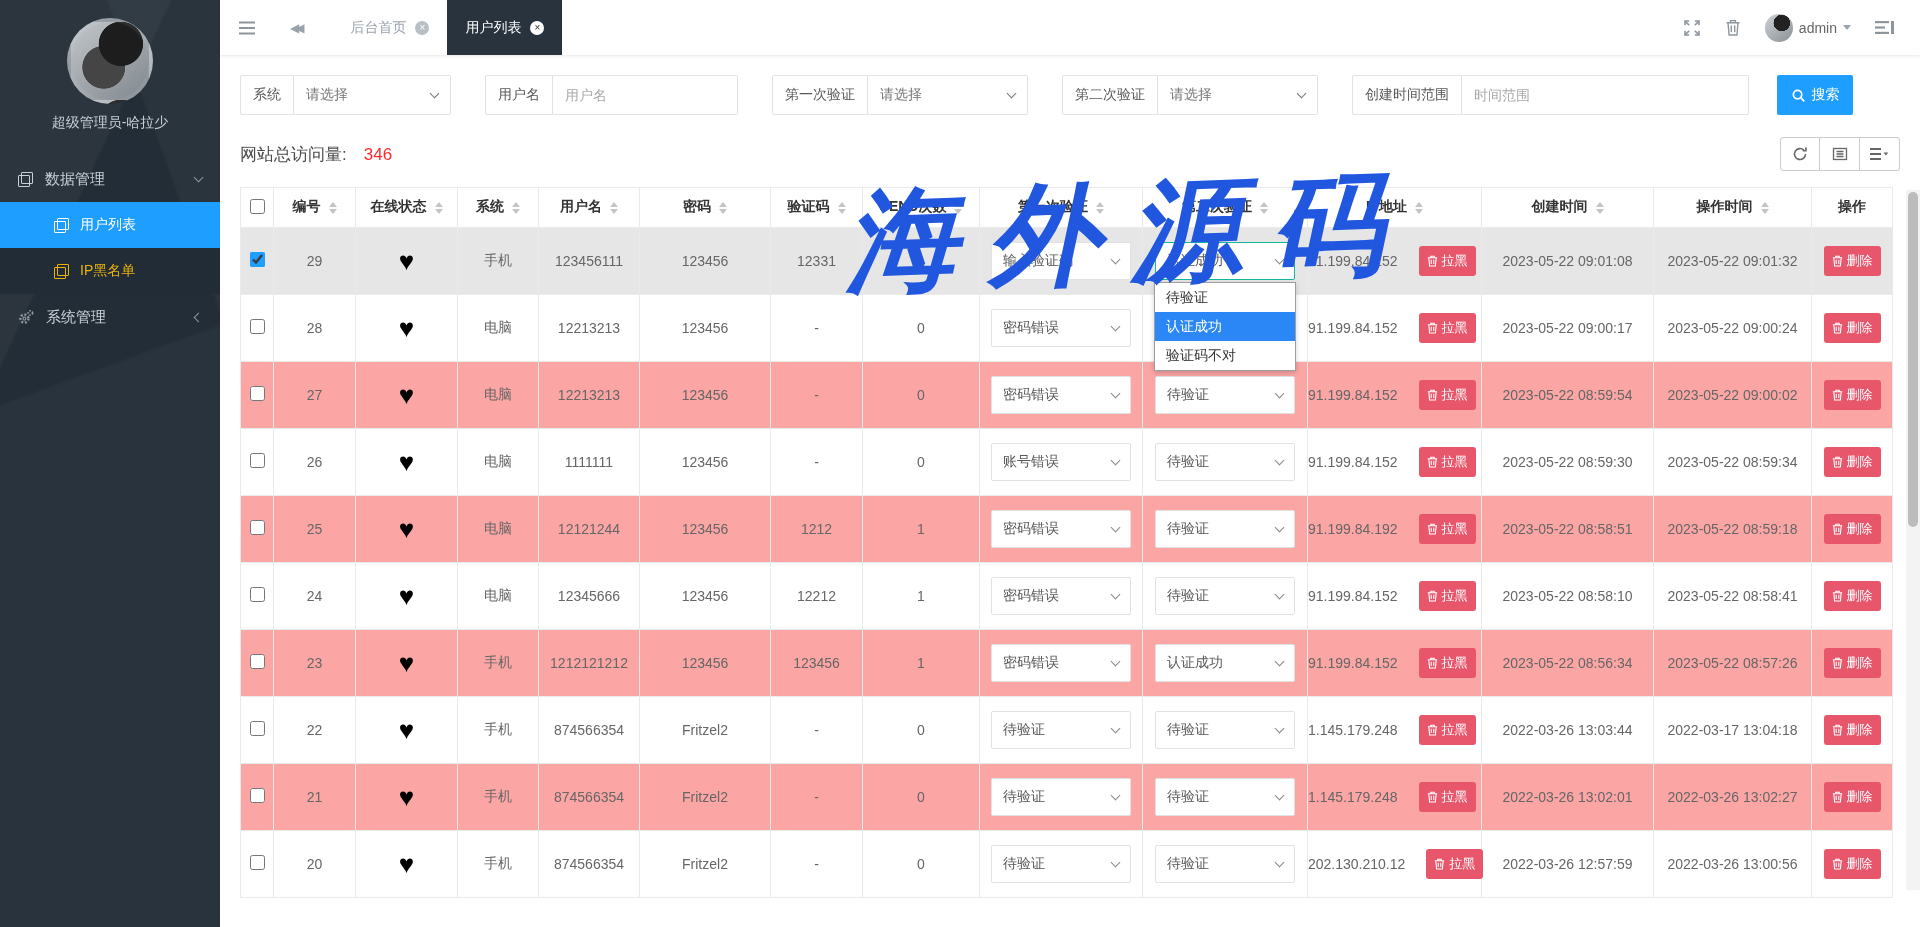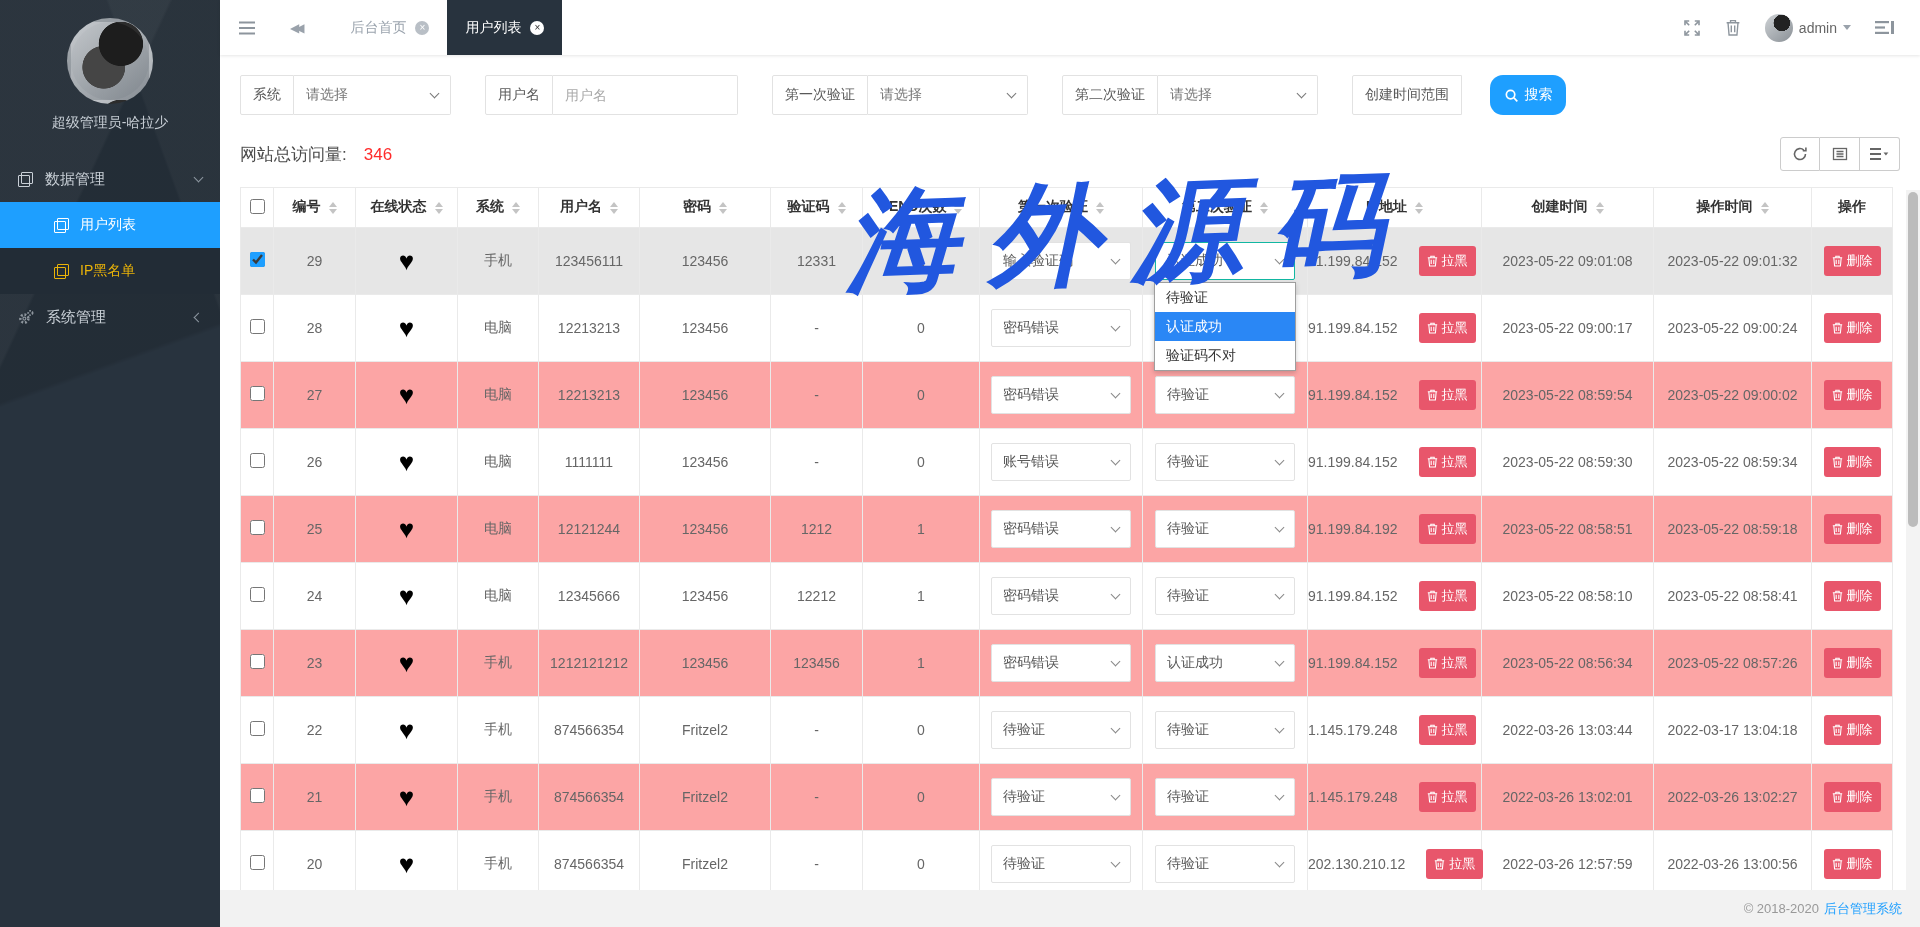--- a/index.html
+++ b/index.html
@@ -59,21 +59,21 @@
 
   
   .filters{display:flex;align-items:center;gap:34px;margin-bottom:22px;}
   .fgroup{display:flex;height:40px;}
   .flabel{display:flex;align-items:center;padding:0 12px;border:1px solid #e2e2e2;background:#fff;color:#595959;font-size:14px;white-space:nowrap;border-radius:2px 0 0 2px;}
   .fctl{display:flex;align-items:center;justify-content:space-between;border:1px solid #e2e2e2;border-left:none;background:#fff;color:#777;font-size:14px;padding:0 12px;border-radius:0 2px 2px 0;}
   .fctl .chev{border-color:#777;}
   .fctl input{border:none;outline:none;font-size:14px;color:#333;width:100%;background:transparent;}
   .fctl input::placeholder{color:#a9a9a9;}
   .w1{width:157px;} .w2{width:185px;} .w3{width:160px;} .w4{width:160px;} .w5{width:287px;}
-  .search-btn{margin-left:-6px;height:40px;width:76px;background:var(--accent);color:#fff;border:none;border-radius:13px;font-size:14px;display:flex;align-items:center;justify-content:center;gap:6px;cursor:pointer;}
+  .search-btn{margin-left:-6px;height:40px;width:76px;background:var(--accent);color:#fff;border:none;border-radius:2px;font-size:14px;display:flex;align-items:center;justify-content:center;gap:6px;cursor:pointer;}
 
   
   .statsrow{display:flex;align-items:center;justify-content:space-between;margin:2px 0 16px;}
   .visits{font-size:17px;color:#4a4a4a;}
   .visits b{color:var(--count-red);font-weight:400;margin-left:17px;}
   .toolgroup{display:flex;}
   .tool-btn{width:40px;height:34px;background:#fff;border:1px solid #ccc;display:flex;align-items:center;justify-content:center;cursor:pointer;}
   .tool-btn + .tool-btn{border-left:none;}
   .tool-btn:first-child{border-radius:3px 0 0 3px;}
   .tool-btn:last-child{border-radius:0 3px 3px 0;}
@@ -222,20 +222,23 @@
         </div>
         <div class="fgroup">
           <span class="flabel">第二次验证</span>
           <div class="fctl w4">
             <span>请选择</span>
             <span class="chev down"></span>
           </div>
         </div>
         <div class="fgroup">
           <span class="flabel">创建时间范围</span>
+          <div class="fctl w5">
+            <input type="text" placeholder="时间范围" style="">
+          </div>
         </div>
         <button class="search-btn">
           <span style="display:flex;">
             <svg width="15" height="15" viewBox="0 0 16 16" fill="none" stroke="#fff" stroke-width="1.8">
                 <circle cx="7" cy="7" r="4.5"></circle>
                 <path d="M10.6 10.6L14.2 14.2"></path>
               </svg>
           </span>
           <span>搜索</span>
         </button>
@@ -788,24 +791,20 @@
                       <path d="M.8 2.8h9.4M3.8 2.8V1.2h3.4v1.6M1.8 2.8l.8 8.2h5.8l.8-8.2M4.2 4.8v4.2M6.8 4.8v4.2"></path>
                     </svg>
                   </span>
                   <span>删除</span>
                 </button></td>
             </tr>
           </tbody>
       </table>
     </main>
 
-    <footer>
-      <span>© 2018-2020</span>
-      <a>后台管理系统</a>
-    </footer>
   </div>
 
   <div class="watermark">海外源码</div>
 
   <div class="sb-track">
     <div class="sb-thumb"></div>
   </div>
 </div>
 
 </body></html>

